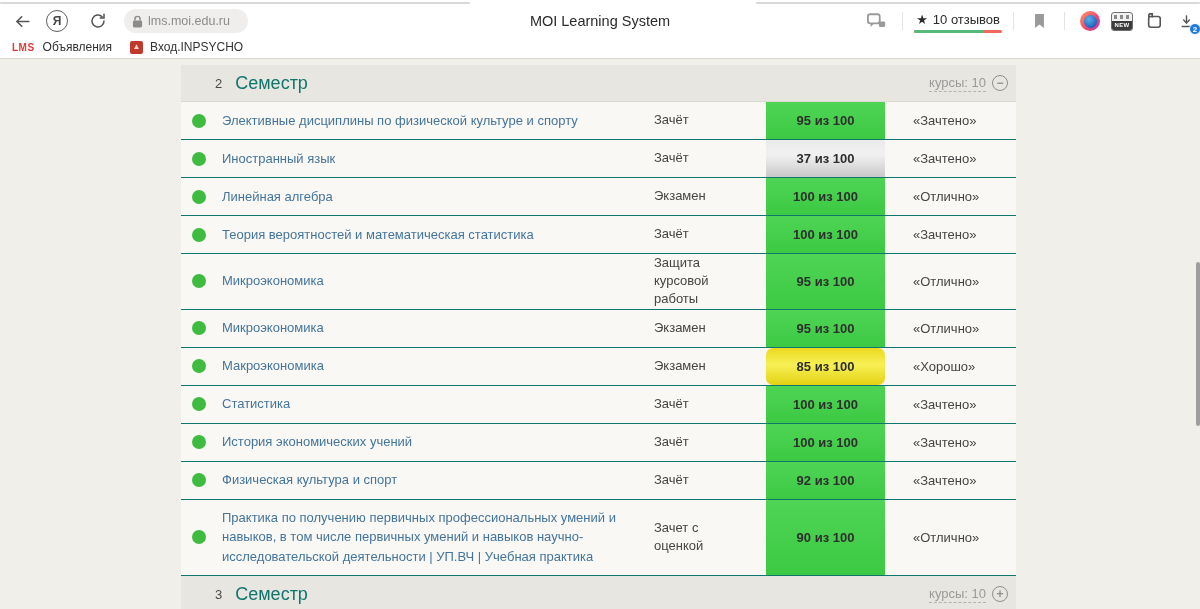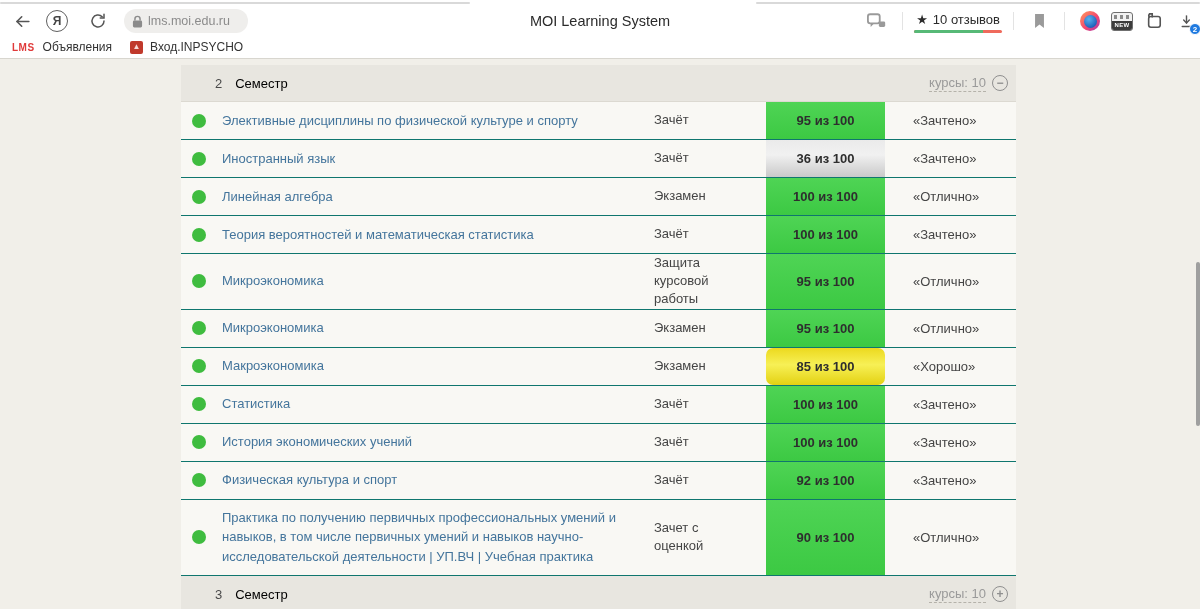--- a/index.html
+++ b/index.html
@@ -53,21 +53,21 @@
   .inps-logo { width:13px; height:13px; background:#c0392b; border-radius:2px; margin-right:7px;
                display:flex; align-items:center; justify-content:center; color:#f6d9d5; font-size:8px; line-height:1; }
 
   
   .page { position:relative; width:100%; height:551px; background:#f1efe9; border-top:1px solid #d8d6cf; }
   .content { position:absolute; left:181px; top:0; width:835px; padding-top:6px; }
 
   .section-header { height:37px; background:#e8e6e0; display:flex; align-items:center; padding:0 8px 0 34px;
                     border-bottom:1px solid #dcd9d1; }
   .sec-num { font-size:13px; color:#4a4a4a; margin-right:13px; }
-  .sec-title { font-size:13px; color:#000000; }
+  .sec-title { font-size:18px; color:#0f766e; }
   .sec-right { margin-left:auto; display:flex; align-items:center; }
   .kursy { font-size:13px; color:#9a9a9a; border-bottom:1px dashed #b5b2aa; padding-bottom:1px; cursor:pointer; white-space:nowrap; }
   .toggle-circle { width:16px; height:16px; border:1.5px solid #8f8f8f; border-radius:50%; margin-left:6px;
                    display:flex; align-items:center; justify-content:center; font-size:12px; color:#8f8f8f;
                    line-height:1; cursor:pointer; font-weight:bold; padding-bottom:1px; }
 
   .grades-rows { background:#f9f8f4; }
   .grade-row { display:flex; align-items:center; min-height:38px; border-bottom:1px solid #0f766e; padding-left:11px; background:#f9f8f4; }
   .dot-cell { width:30px; flex:none; display:flex; align-items:center; }
   .dot { width:14px; height:14px; border-radius:50%; background:var(--dot-green,#3fbc3f); }
@@ -209,21 +209,21 @@
           </div>
 
           <div class="grade-row">
             <div class="dot-cell">
               <div class="dot"></div>
             </div>
             <div class="course-cell">
               <a class="course-link">Иностранный язык</a>
             </div>
             <div class="type-cell">Зачёт</div>
-            <div class="badge-cell badge-silver">36 из 100</div>
+            <div class="badge-cell badge-silver">37 из 100</div>
             <div class="grade-cell">«Зачтено»</div>
           </div>
 
           <div class="grade-row">
             <div class="dot-cell">
               <div class="dot"></div>
             </div>
             <div class="course-cell">
               <a class="course-link">Линейная алгебра</a>
             </div>

